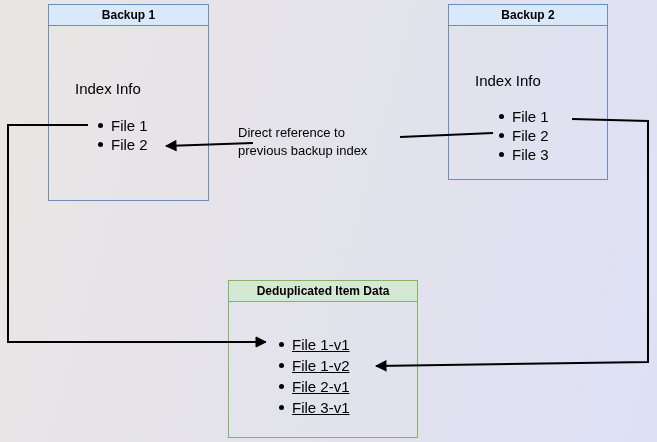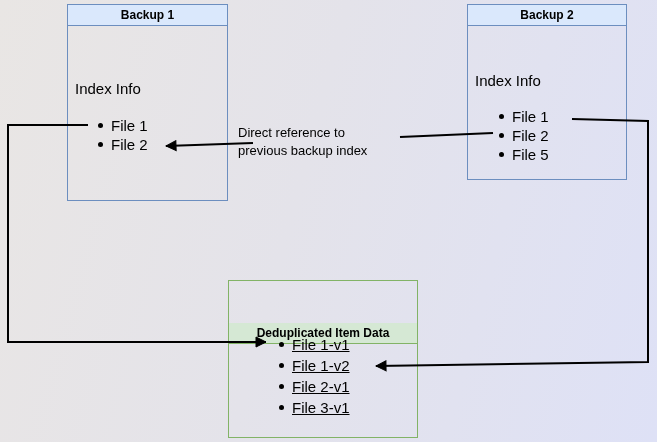--- a/index.html
+++ b/index.html
@@ -13,33 +13,33 @@
     height: 442px;
     overflow: hidden;
     background: linear-gradient(105deg, #e9e6e4 0%, #e4e3ea 45%, #dee1f6 100%);
   }
   .node {
     position: absolute;
     border: 1.5px solid;
     box-sizing: border-box;
     background: transparent;
   }
-  .node.blue  { border-color: var(--blue-border, #6c8ebf); margin-left: 19px; }
+  .node.blue  { border-color: var(--blue-border, #6c8ebf); }
   .node.green { border-color: var(--green-border, #82b366); }
   .node-header {
     height: 20px;
     line-height: 20px;
     text-align: center;
     font-weight: bold;
     font-size: 12px;
     border-bottom: 1.5px solid;
     box-sizing: content-box;
   }
   .blue  .node-header { background: var(--blue-fill, #dae8fc); border-color: var(--blue-border, #6c8ebf); }
-  .green .node-header { background: var(--green-fill, #d5e8d4); border-color: var(--green-border, #82b366); margin-top: 42px; }
+  .green .node-header { background: var(--green-fill, #d5e8d4); border-color: var(--green-border, #82b366); }
 
   .index-label {
     position: absolute;
     font-size: 15px;
     line-height: 18px;
     z-index: 2;
     margin-top: 19px;
   }
   .file-list {
     position: absolute;
@@ -116,21 +116,21 @@
     <div class="file-item">
       <span class="bullet"></span>
       <span>File 1</span>
     </div>
     <div class="file-item">
       <span class="bullet"></span>
       <span>File 2</span>
     </div>
     <div class="file-item">
       <span class="bullet"></span>
-      <span>File 5</span>
+      <span>File 3</span>
     </div>
   </div>
 
   <div class="node green" style="left:228px; top:280px; width:190px; height:158px;">
     <div class="node-header">
       <span>Deduplicated Item Data</span>
     </div>
   </div>
   <div class="file-list loose" style="left:279px; top:334px;text-decoration:underline;">
     <div class="file-item">

